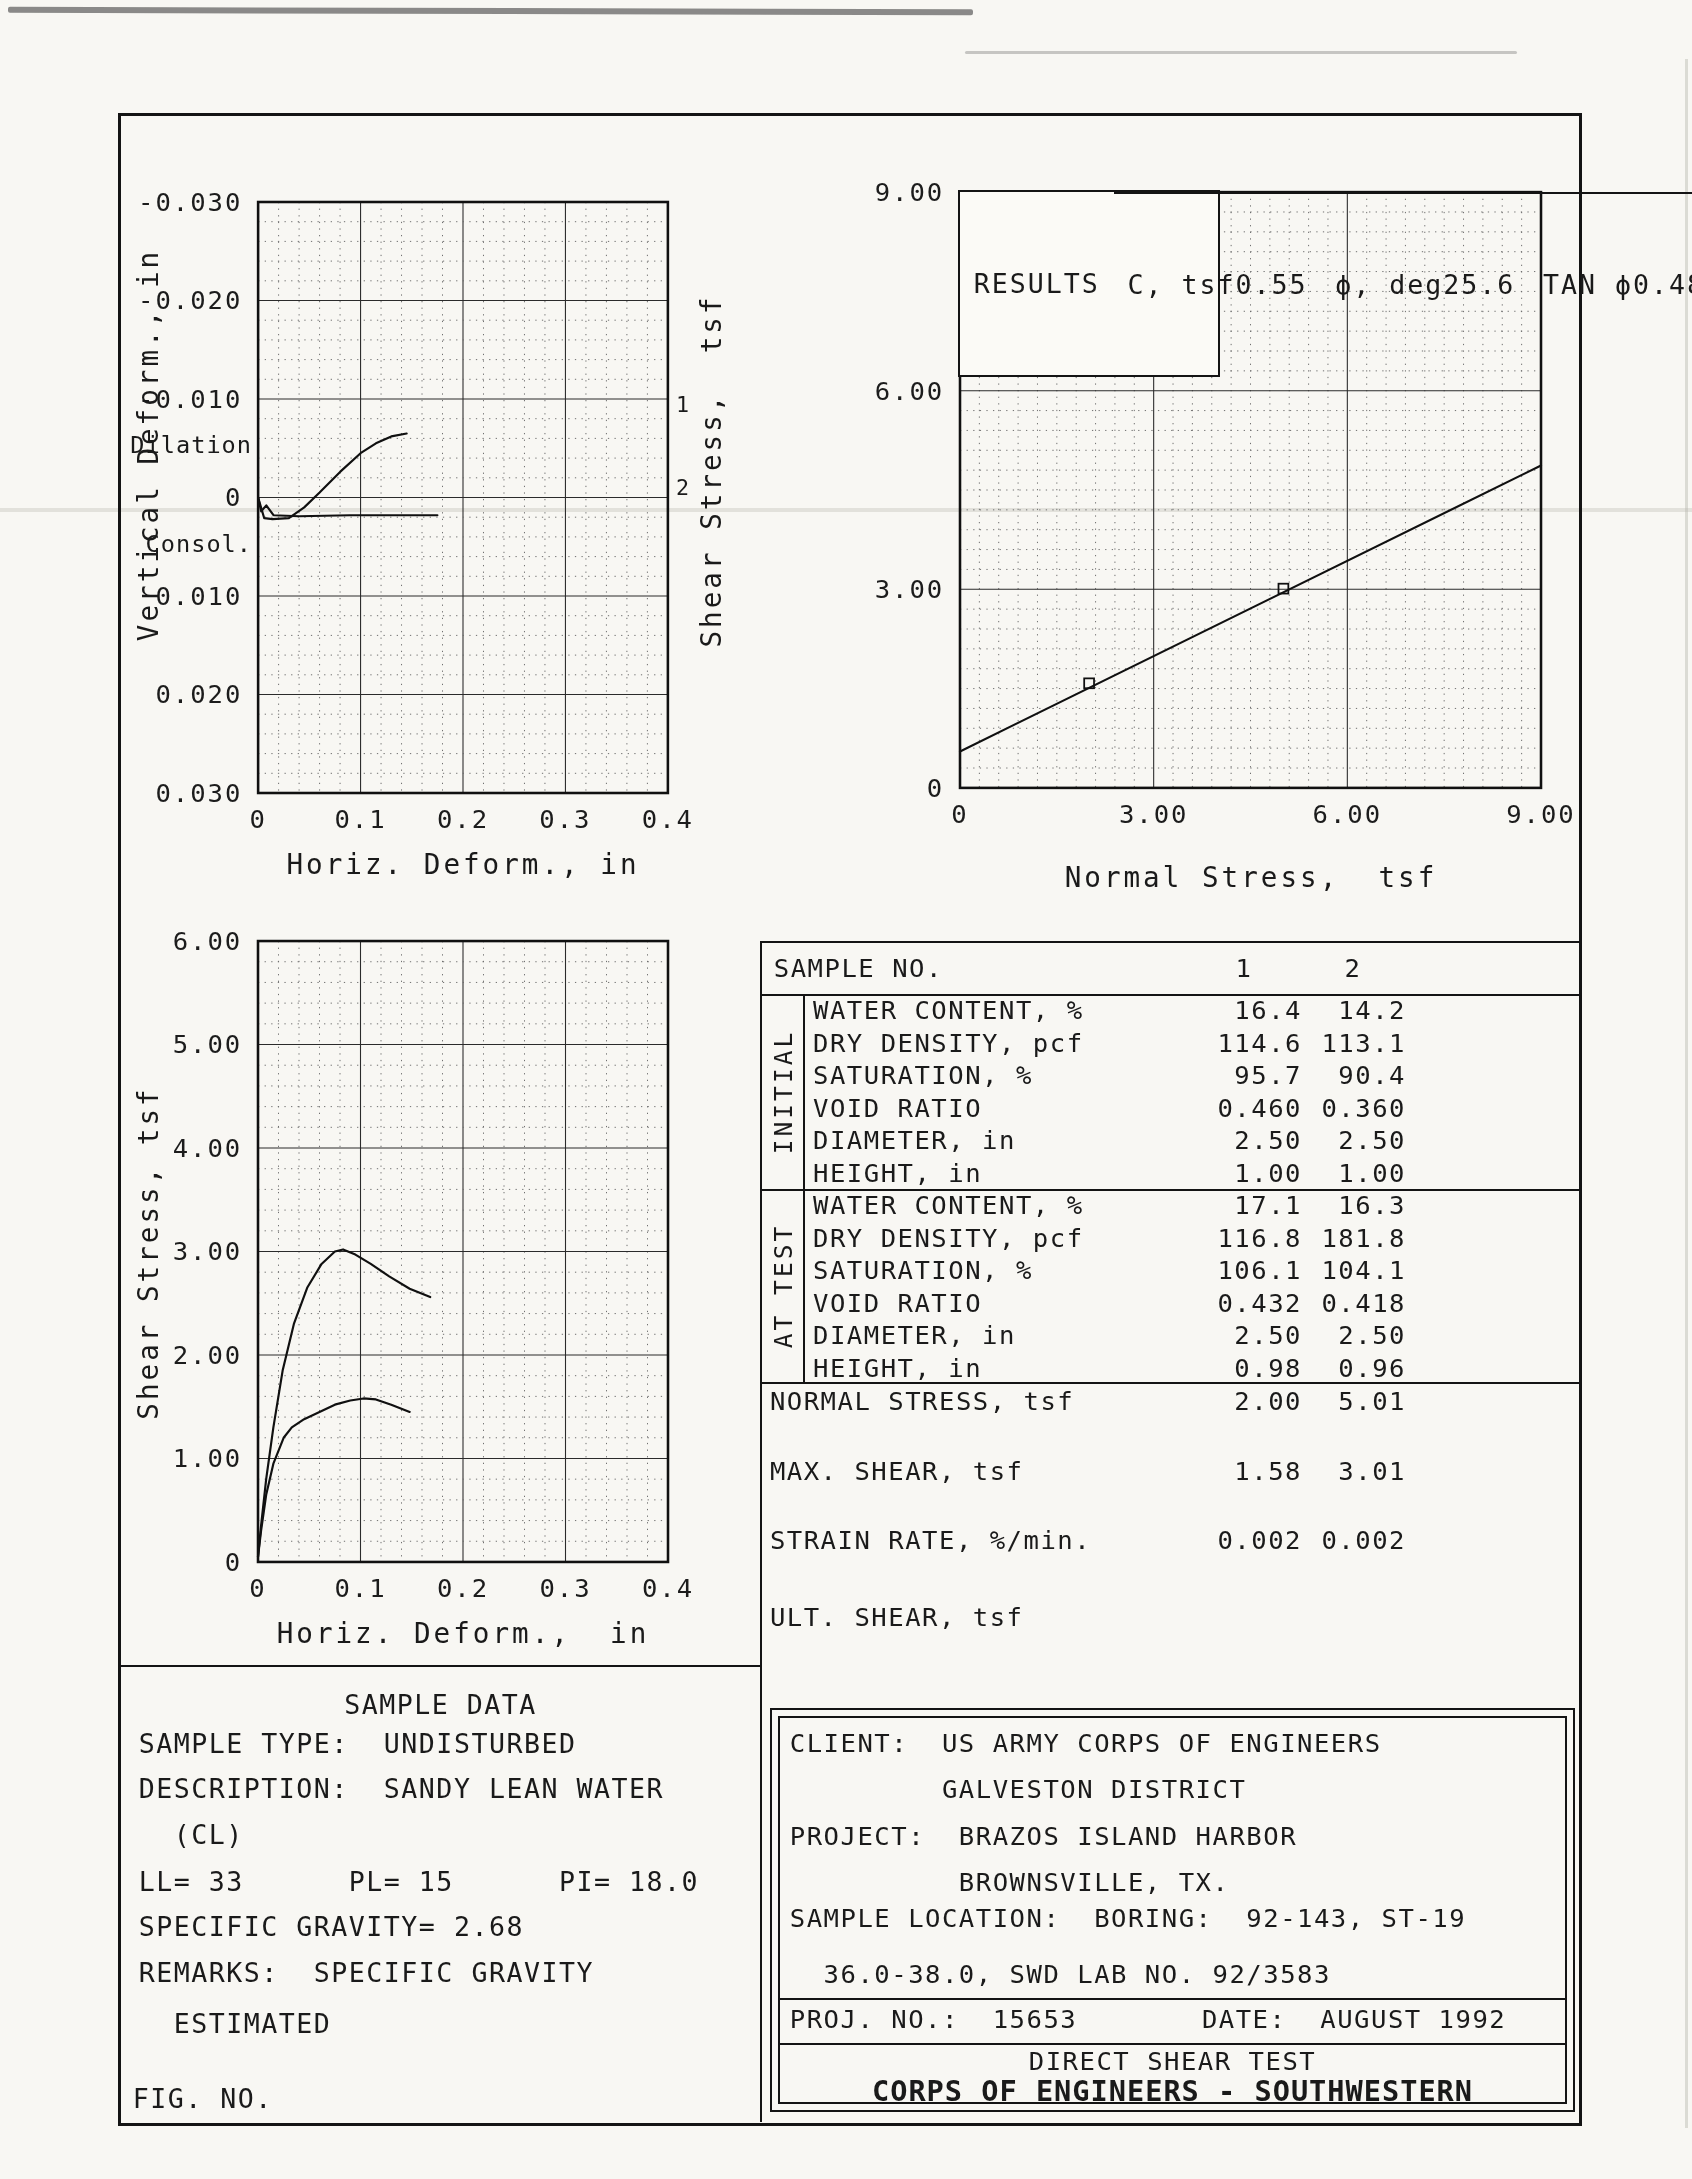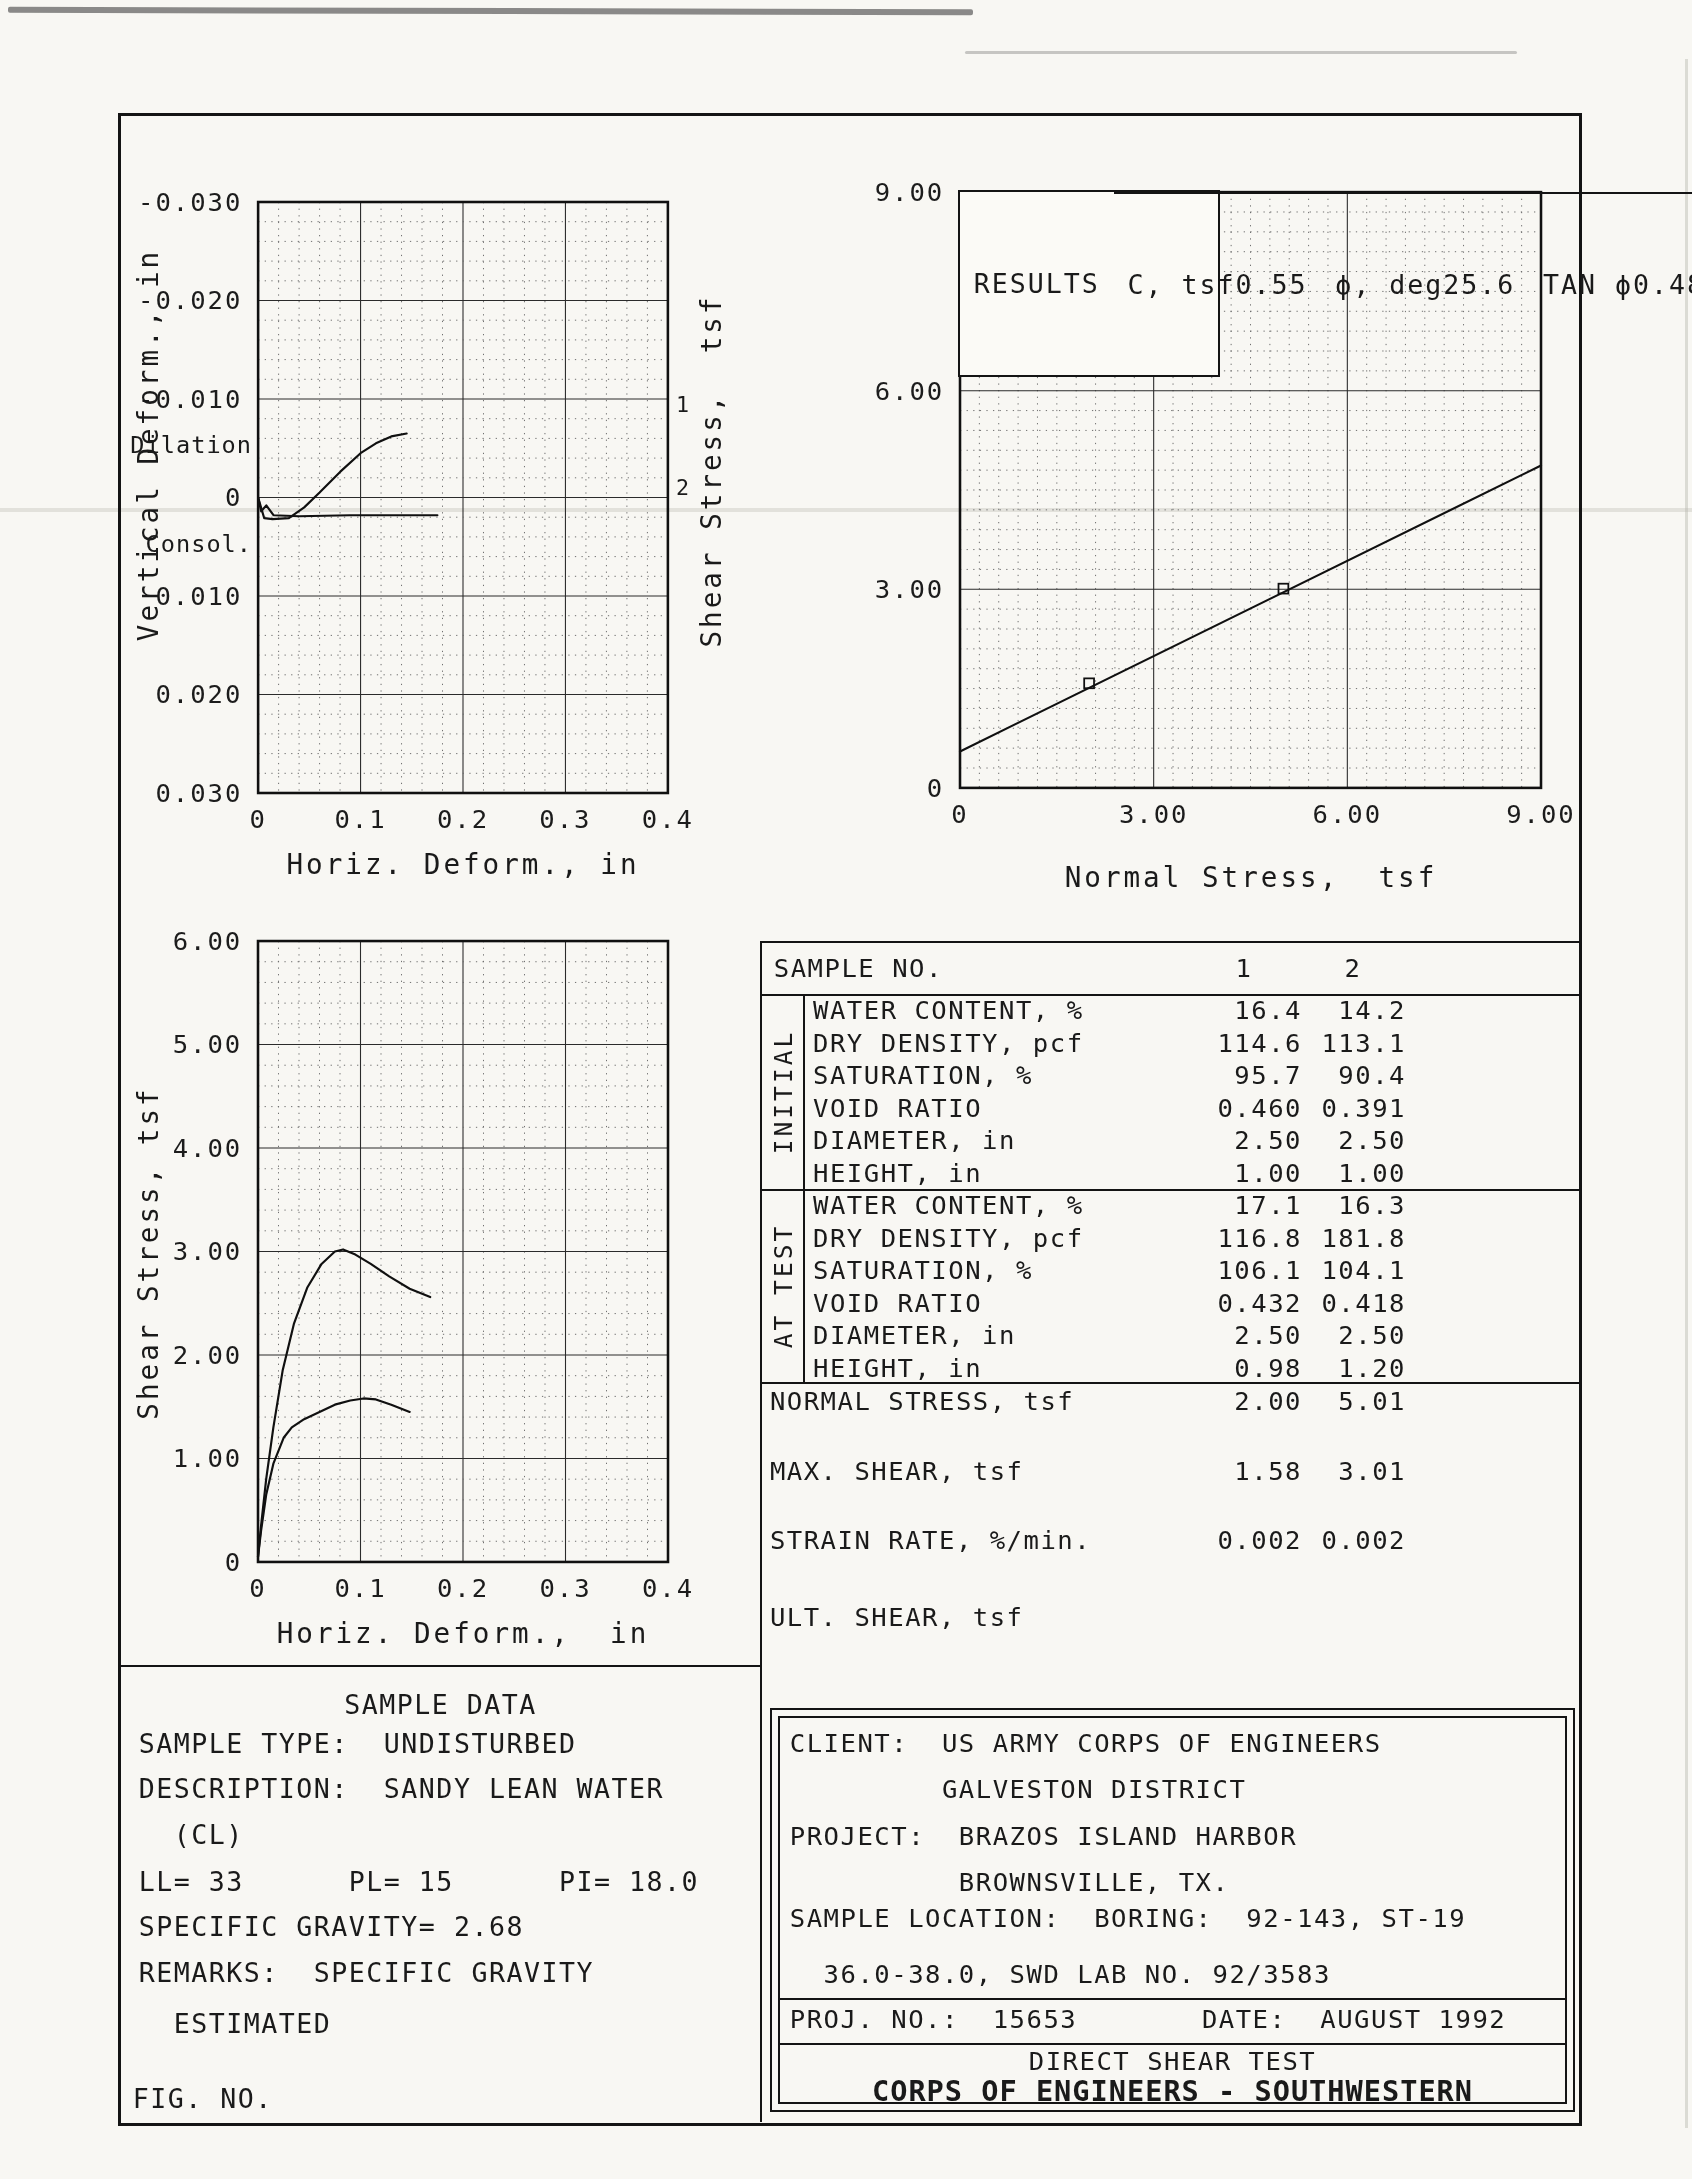--- a/index.html
+++ b/index.html
@@ -321,35 +321,35 @@
       <span class="colhd tv2">2</span>
     </div>
 
     <div class="block" id="blk-init">
       <div class="sidecol">
           <span>INITIAL</span>
         </div>
       <div class="trow" style="top:0px;"><span class="tlabel">WATER CONTENT, %</span><span class="tv tv1">16.4</span><span class="tv tv2">14.2</span></div>
       <div class="trow" style="top:32.5px;"><span class="tlabel">DRY DENSITY, pcf</span><span class="tv tv1">114.6</span><span class="tv tv2">113.1</span></div>
       <div class="trow" style="top:65px;"><span class="tlabel">SATURATION, %</span><span class="tv tv1">95.7</span><span class="tv tv2">90.4</span></div>
-      <div class="trow" style="top:98px;"><span class="tlabel">VOID RATIO</span><span class="tv tv1">0.460</span><span class="tv tv2">0.391</span></div>
+      <div class="trow" style="top:98px;"><span class="tlabel">VOID RATIO</span><span class="tv tv1">0.460</span><span class="tv tv2">0.360</span></div>
       <div class="trow" style="top:130px;"><span class="tlabel">DIAMETER, in</span><span class="tv tv1">2.50</span><span class="tv tv2">2.50</span></div>
       <div class="trow" style="top:163px;"><span class="tlabel">HEIGHT, in</span><span class="tv tv1">1.00</span><span class="tv tv2">1.00</span></div>
     </div>
 
     <div class="block" id="blk-test">
       <div class="sidecol">
           <span>AT TEST</span>
         </div>
       <div class="trow" style="top:0px;"><span class="tlabel">WATER CONTENT, %</span><span class="tv tv1">17.1</span><span class="tv tv2">16.3</span></div>
       <div class="trow" style="top:32.5px;"><span class="tlabel">DRY DENSITY, pcf</span><span class="tv tv1">116.8</span><span class="tv tv2">181.8</span></div>
       <div class="trow" style="top:65px;"><span class="tlabel">SATURATION, %</span><span class="tv tv1">106.1</span><span class="tv tv2">104.1</span></div>
       <div class="trow" style="top:98px;"><span class="tlabel">VOID RATIO</span><span class="tv tv1">0.432</span><span class="tv tv2">0.418</span></div>
       <div class="trow" style="top:130px;"><span class="tlabel">DIAMETER, in</span><span class="tv tv1">2.50</span><span class="tv tv2">2.50</span></div>
-      <div class="trow" style="top:163px;"><span class="tlabel">HEIGHT, in</span><span class="tv tv1">0.98</span><span class="tv tv2">1.20</span></div>
+      <div class="trow" style="top:163px;"><span class="tlabel">HEIGHT, in</span><span class="tv tv1">0.98</span><span class="tv tv2">0.96</span></div>
     </div>
 
     <div id="ssummary">
       <div class="trow srow" style="top:0px;"><span class="tlabel">NORMAL STRESS, tsf</span><span class="tv tv1">2.00</span><span class="tv tv2">5.01</span></div>
       <div class="trow srow" style="top:70px;"><span class="tlabel">MAX. SHEAR, tsf</span><span class="tv tv1">1.58</span><span class="tv tv2">3.01</span></div>
       <div class="trow srow" style="top:139px;"><span class="tlabel">STRAIN RATE, %/min.</span><span class="tv tv1">0.002</span><span class="tv tv2">0.002</span></div>
       <div class="trow srow" style="top:216px;"><span class="tlabel">ULT. SHEAR, tsf</span><span class="tv tv1"></span><span class="tv tv2"></span></div>
     </div>
   </div>
 

